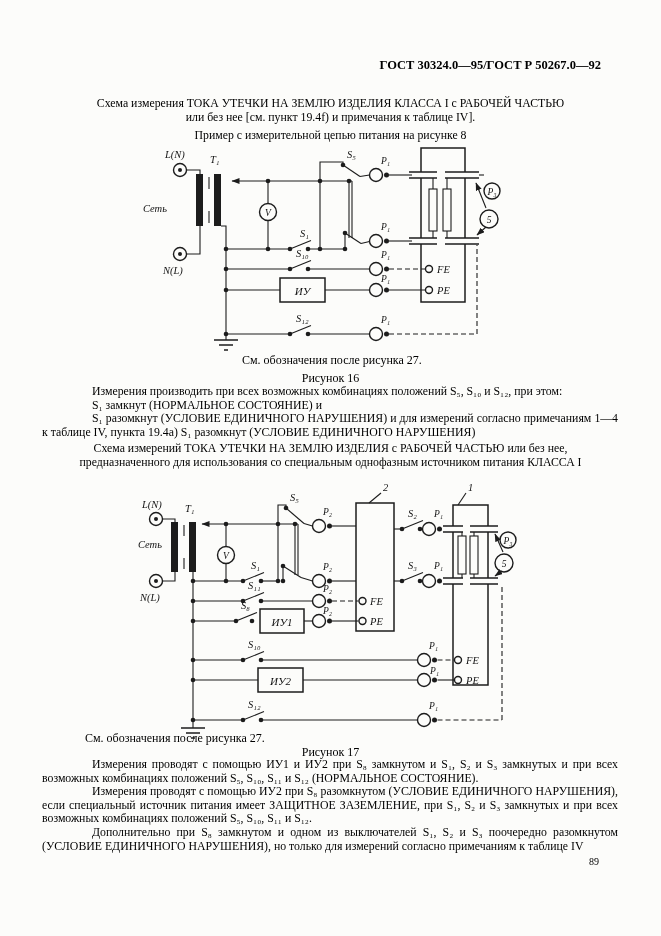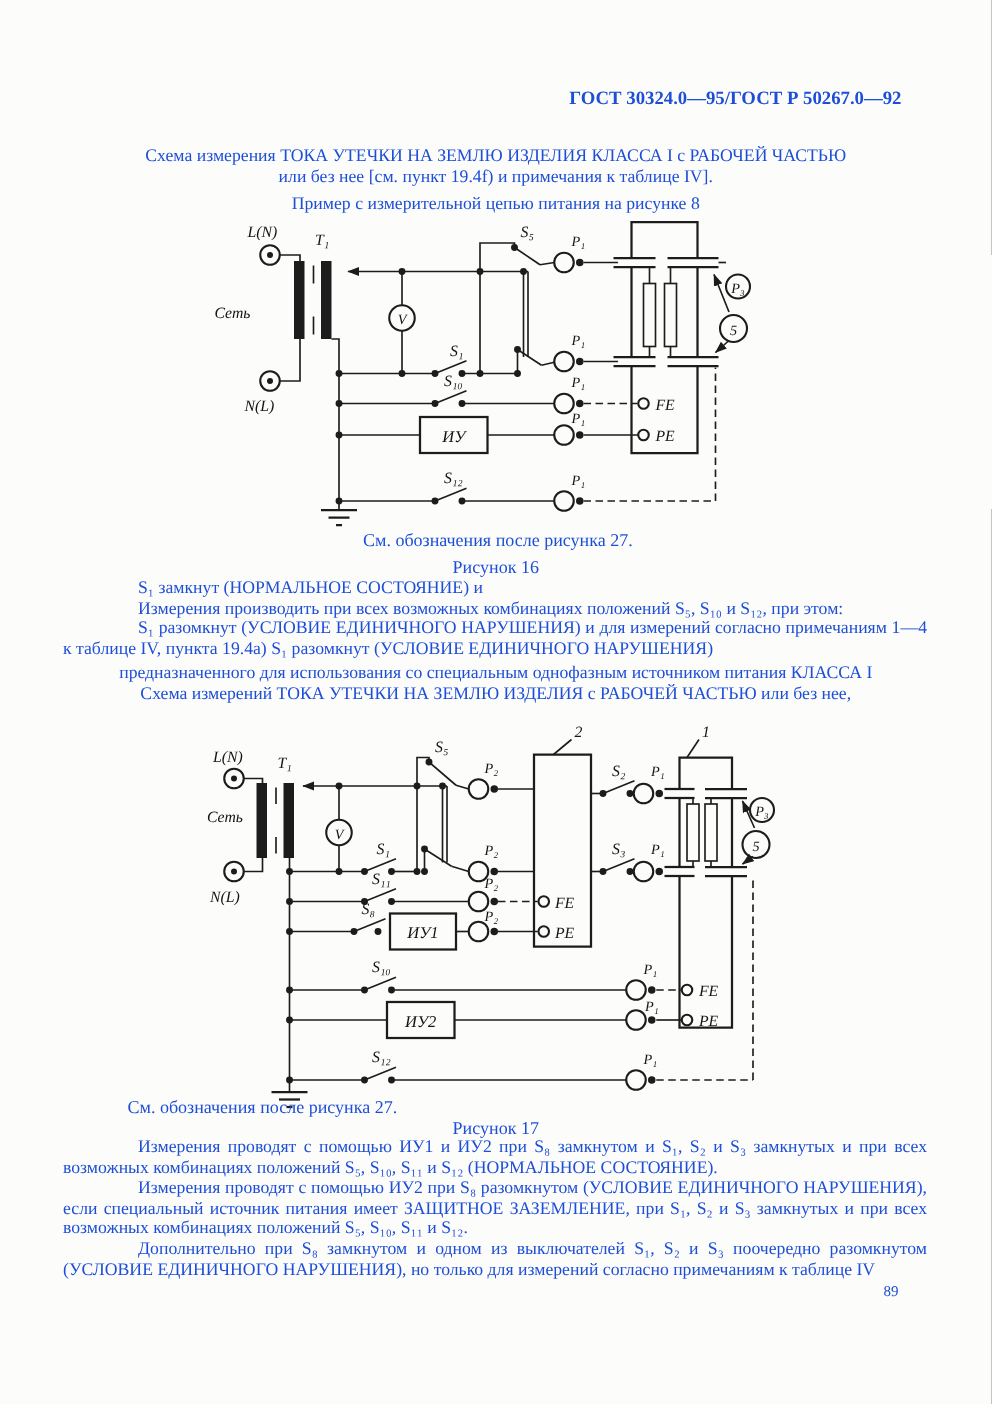--- a/index.html
+++ b/index.html
@@ -1,16 +1,16 @@
 <!DOCTYPE html>
 <html><head>
 <meta charset="utf-8">
 <style>
   html,body{margin:0;padding:0;background:#9a9a9a;}
-  .page{position:relative;width:661px;height:936px;background:#fcfcfa;color:#1d4ed8;
+  .page{position:relative;width:661px;height:936px;background:#fcfcfa;color:#000000;
         font-family:"Liberation Serif",serif;overflow:hidden;}
   .hdr{position:absolute;top:58px;right:60px;font-weight:bold;font-size:12.5px;}
   .title-block{position:absolute;left:40px;width:581px;text-align:center;
         font-weight:normal;font-size:11.8px;line-height:14px;}
   .tb16{top:96px;}
   .tb17{top:441px;}
   .subtitle{margin-top:4px;}
   .legend-note{position:absolute;font-size:12px;text-align:center;}
   .ln16{left:242px;top:353px;}
   .ln17{left:85px;top:731px;}
@@ -203,28 +203,28 @@
       <text class="lbls mid" x="349" y="81">5</text>
       <line class="w" x1="346" y1="66" x2="336" y2="41" marker-end="url(#ah16)"></line>
       <line class="w" x1="346" y1="85" x2="337" y2="93" marker-end="url(#ah16)"></line>
     </g>
   </svg>
 
   <div class="legend-note ln16">См. обозначения после рисунка 27.</div>
   <div class="fig-caption cap16">Рисунок 16</div>
 
   <div class="para-block pb16">
+    <p class="short">Измерения производить при всех возможных комбинациях положений S₅, S₁₀ и S₁₂, при этом:</p>
     <p class="short">S₁ замкнут (НОРМАЛЬНОЕ СОСТОЯНИЕ) и</p>
-    <p class="short">Измерения производить при всех возможных комбинациях положений S₅, S₁₀ и S₁₂, при этом:</p>
     <p>S₁ разомкнут (УСЛОВИЕ ЕДИНИЧНОГО НАРУШЕНИЯ) и для измерений согласно примечаниям 1—4 к таблице IV, пункта 19.4а) S₁ разомкнут (УСЛОВИЕ ЕДИНИЧНОГО НАРУШЕНИЯ)</p>
   </div>
 
   <div class="title-block tb17">
+    <div>Схема измерений ТОКА УТЕЧКИ НА ЗЕМЛЮ ИЗДЕЛИЯ с РАБОЧЕЙ ЧАСТЬЮ или без нее,</div>
     <div>предназначенного для использования со специальным однофазным источником питания КЛАССА I</div>
-    <div>Схема измерений ТОКА УТЕЧКИ НА ЗЕМЛЮ ИЗДЕЛИЯ с РАБОЧЕЙ ЧАСТЬЮ или без нее,</div>
   </div>
 
   <svg class="figsvg f17" width="500" height="266" viewBox="0 0 500 266">
     <defs>
       <marker id="ah17" markerWidth="9" markerHeight="8" refX="7.5" refY="3" orient="auto" markerUnits="userSpaceOnUse">
         <path d="M0 0 L8 3 L0 6 z" fill="#1c1c1c"></path>
       </marker>
     </defs>
 
     <g>

